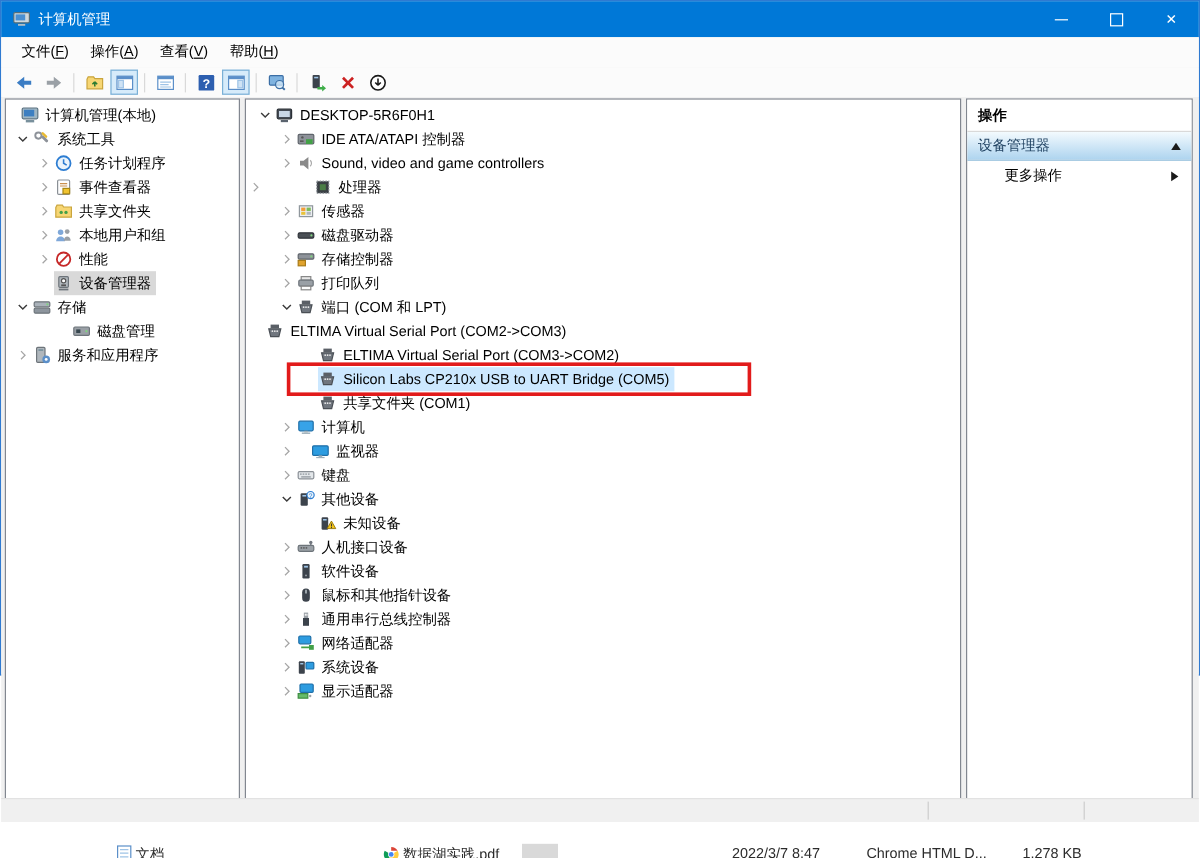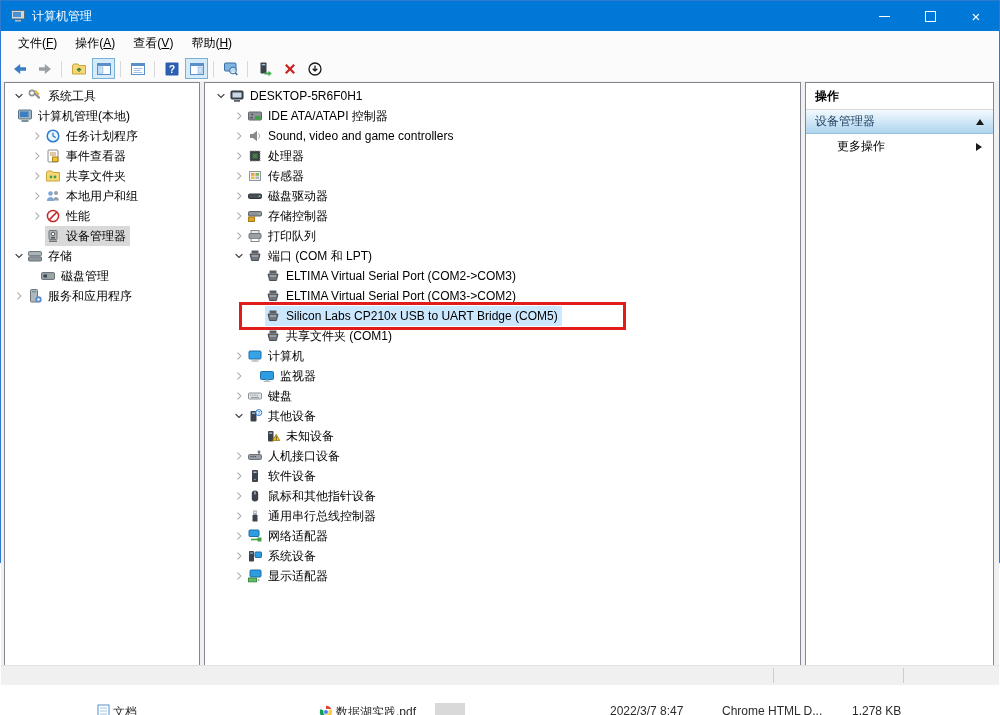--- a/index.html
+++ b/index.html
@@ -187,47 +187,47 @@
               <circle cx="8" cy="8" r="6" fill="#fff" stroke="#1a1a1a" stroke-width="1.3"></circle>
               <path d="M8 4.5v5.5M8 10L5.7 7.7M8 10l2.3-2.3" fill="none" stroke="#1a1a1a" stroke-width="1.3"></path>
             </svg>
           </span>
         </div>
       </div>
 
     <div class="content">
       <div class="pane left">
         <div class="tree" id="left-tree">
+            <div class="trow" style="padding-left: 12px;">
+              <span class="tsel">
+                <span class="ticon">
+                  <svg width="16" height="16" viewBox="0 0 16 16">
+                    <rect x="1.5" y="2" width="13" height="9" rx="1" fill="#9fb6c4" stroke="#5c7382"></rect>
+                    <rect x="3" y="3.5" width="8.5" height="5.5" fill="#3d7fc1"></rect>
+                    <rect x="4.5" y="12" width="7" height="2" fill="#78909c"></rect>
+                  </svg>
+                </span>
+                <span>计算机管理(本地)</span>
+              </span>
+            </div>
             <div class="trow" style="padding-left: 6px;">
               <span class="arrow">
                 <svg width="12" height="12" viewBox="0 0 16 16">
                   <path d="M3.5 5.5L8 10l4.5-4.5" fill="none" stroke="#3c3c3c" stroke-width="1.6"></path>
                 </svg>
               </span>
               <span class="tsel">
                 <span class="ticon">
                   <svg width="16" height="16" viewBox="0 0 16 16">
                     <circle cx="5" cy="5" r="2.6" fill="none" stroke="#8d9299" stroke-width="1.6"></circle>
                     <rect x="6.5" y="6.5" width="7" height="2.4" rx="1" fill="#8d9299" transform="rotate(45 10 8)"></rect>
                     <rect x="9" y="1.5" width="2" height="6" rx="1" fill="#e8b931" transform="rotate(-45 10 4.5)"></rect>
                   </svg>
                 </span>
                 <span>系统工具</span>
-              </span>
-            </div>
-            <div class="trow" style="padding-left: 12px;">
-              <span class="tsel">
-                <span class="ticon">
-                  <svg width="16" height="16" viewBox="0 0 16 16">
-                    <rect x="1.5" y="2" width="13" height="9" rx="1" fill="#9fb6c4" stroke="#5c7382"></rect>
-                    <rect x="3" y="3.5" width="8.5" height="5.5" fill="#3d7fc1"></rect>
-                    <rect x="4.5" y="12" width="7" height="2" fill="#78909c"></rect>
-                  </svg>
-                </span>
-                <span>计算机管理(本地)</span>
               </span>
             </div>
             <div class="trow" style="padding-left: 24px;">
               <span class="arrow">
                 <svg width="12" height="12" viewBox="0 0 16 16">
                   <path d="M6 3.5L10.5 8 6 12.5" fill="none" stroke="#a6a6a6" stroke-width="1.4"></path>
                 </svg>
               </span>
               <span class="tsel">
                 <span class="ticon">
@@ -332,21 +332,21 @@
                 <span class="ticon">
                   <svg width="16" height="16" viewBox="0 0 16 16">
                     <rect x="1.5" y="3.5" width="13" height="4.2" rx="1" fill="#aab2ba" stroke="#6d747a"></rect>
                     <rect x="1.5" y="8.8" width="13" height="4.2" rx="1" fill="#8d959d" stroke="#6d747a"></rect>
                     <circle cx="12.5" cy="5.6" r=".9" fill="#7ed37e"></circle>
                   </svg>
                 </span>
                 <span>存储</span>
               </span>
             </div>
-            <div class="trow" style="padding-left: 19px; font-family: Liberation Serif, serif;">
+            <div class="trow" style="padding-left: 39px; font-family: Liberation Serif, serif;">
               <span class="arrow"></span>
               <span class="tsel">
                 <span class="ticon">
                   <svg width="16" height="16" viewBox="0 0 16 16">
                     <rect x="1.5" y="4.5" width="13" height="7" rx="1" fill="#9aa0a6" stroke="#6d747a"></rect>
                     <rect x="3.5" y="6.5" width="3.5" height="3" fill="#37474f"></rect>
                     <circle cx="12" cy="8" r=".9" fill="#7ed37e"></circle>
                   </svg>
                 </span>
                 <span>磁盘管理</span>
@@ -419,21 +419,21 @@
               <span class="tsel">
                 <span class="ticon">
                   <svg width="16" height="16" viewBox="0 0 16 16">
                     <path d="M3 6v4h3l4 3.2V2.8L6 6z" fill="#8a8a8a"></path>
                     <path d="M11.5 5.5a3.5 3.5 0 0 1 0 5" fill="none" stroke="#aaa"></path>
                   </svg>
                 </span>
                 <span>Sound, video and game controllers</span>
               </span>
             </div>
-            <div class="trow" style="padding-left: 26px;">
+            <div class="trow" style=" gap: 40px;">
               <span class="arrow">
                 <svg width="12" height="12" viewBox="0 0 16 16">
                   <path d="M6 3.5L10.5 8 6 12.5" fill="none" stroke="#a6a6a6" stroke-width="1.4"></path>
                 </svg>
               </span>
               <span class="tsel">
                 <span class="ticon">
                   <svg width="16" height="16" viewBox="0 0 16 16">
                     <rect x="3" y="3" width="10" height="10" fill="#3a3f44" stroke="#8a9096" stroke-dasharray="1.2 1.2"></rect>
                     <rect x="5.5" y="5.5" width="5" height="5" fill="#4a7d46"></rect>
@@ -523,21 +523,21 @@
                     <rect x="4.5" y="2.5" width="7" height="3" fill="#5a5f66"></rect>
                     <path d="M3 6h10l-1.6 6.5H4.6z" fill="#70767e" stroke="#4a4f55"></path>
                     <circle cx="6" cy="8" r=".7" fill="#e8e8e8"></circle>
                     <circle cx="8" cy="8" r=".7" fill="#e8e8e8"></circle>
                     <circle cx="10" cy="8" r=".7" fill="#e8e8e8"></circle>
                   </svg>
                 </span>
                 <span>端口 (COM 和 LPT)</span>
               </span>
             </div>
-            <div class="trow" style="padding-left: 44px;">
+            <div class="trow" style="">
               <span class="arrow"></span>
               <span class="tsel">
                 <span class="ticon">
                   <svg width="16" height="16" viewBox="0 0 16 16">
                     <rect x="4.5" y="2.5" width="7" height="3" fill="#5a5f66"></rect>
                     <path d="M3 6h10l-1.6 6.5H4.6z" fill="#70767e" stroke="#4a4f55"></path>
                     <circle cx="6" cy="8" r=".7" fill="#e8e8e8"></circle>
                     <circle cx="8" cy="8" r=".7" fill="#e8e8e8"></circle>
                     <circle cx="10" cy="8" r=".7" fill="#e8e8e8"></circle>
                   </svg>

